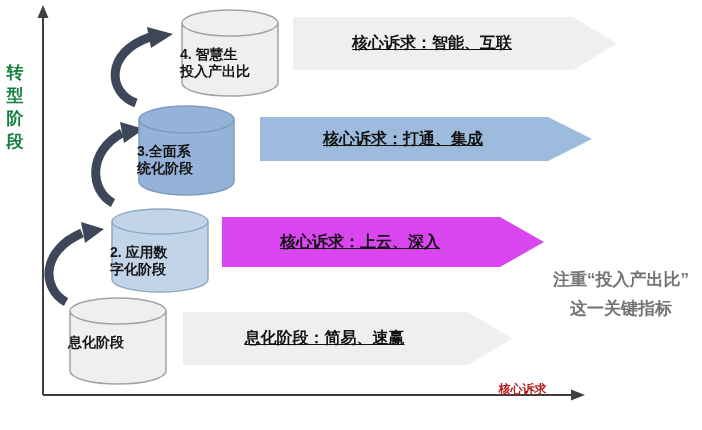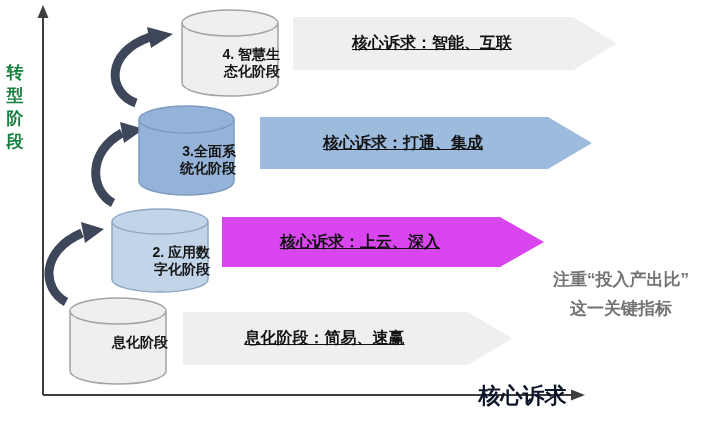--- a/index.html
+++ b/index.html
@@ -18,28 +18,28 @@
   .flow { stroke: #3d4759; stroke-width: 9; fill: none; }
   .flow-head { fill: #3d4759; }
 
   .y-label {
     position: absolute; left: 5px; top: 61px; width: 20px;
     font-size: 17px; font-weight: 700; color: #15803d;
     line-height: 23px; word-break: break-all; text-align: center;
   }
   .x-label {
     position: absolute; left: 455px; top: 381px; width: 135px;
-    text-align: center; font-size: 22px; font-weight: 700; color: #0f172a;
+    text-align: center; font-size: 12px; font-weight: 700; color: #b91c1c;
   }
 
   .cyl { position: absolute; }
   .cyl svg { position: absolute; left: 0; top: 0; width: 100%; height: 100%; overflow: visible; }
   .cyl-text {
     position: absolute; left: 0; right: 0; top: 42%;
-    text-align: right; font-size: 14px; font-weight: 700;
+    text-align: left; font-size: 14px; font-weight: 700;
     color: #141414; line-height: 17px;
   }
   .cyl-text span { display: block; }
   .cyl1 { left: 68px;  top: 296px; width: 100px; height: 90px; }
   .cyl2 { left: 110px; top: 207px; width: 100px; height: 87px; }
   .cyl3 { left: 137px; top: 104px; width: 99px;  height: 93px; }
   .cyl4 { left: 180px; top: 8px;   width: 100px; height: 90px; }
   .cyl-gray path,  .cyl-gray ellipse  { fill: #efefef; stroke: #a3a3a3; stroke-width: 1.5; }
   .cyl-blue-light path, .cyl-blue-light ellipse { fill: #c1d4e8; stroke: #8fa8c4; stroke-width: 1.5; }
   .cyl-blue path,  .cyl-blue ellipse  { fill: #95b3d8; stroke: #7e9cc0; stroke-width: 1.5; }
@@ -47,21 +47,21 @@
   .banner {
     position: absolute; display: flex; align-items: center; justify-content: center;
     box-sizing: border-box; padding-right: 46px;
     font-size: 16px; font-weight: 700; color: #121212;
     clip-path: polygon(0 0, calc(100% - 44px) 0, 100% 50%, calc(100% - 44px) 100%, 0 100%);
     white-space: nowrap;
     text-decoration: underline;
   }
   .b1 { left: 183px; top: 312px; width: 329px; height: 53px; background: #efefef; }
   .b2 { left: 222px; top: 217px; width: 322px; height: 50px; background: #d946ef; }
-  .b3 { left: 260px; top: 117px; width: 332px; height: 52px; background: #9dbbdd; }
+  .b3 { left: 260px; top: 117px; width: 332px; height: 44px; background: #9dbbdd; }
   .b4 { left: 293px; top: 17px;  width: 324px; height: 53px; background: #efefef; }
 
   .note {
     position: absolute; left: 540px; top: 265px; width: 162px;
     text-align: center; color: #737373; font-weight: 700;
     font-size: 17px; line-height: 29px; white-space: nowrap;
   }
 </style>
 </head>
 <body>
@@ -125,21 +125,21 @@
     </div>
   </div>
 
   <div class="cyl cyl4 cyl-gray">
     <svg viewBox="0 0 100 90" preserveAspectRatio="none">
       <path d="M2,15 L2,75 A48,13 0 0 0 98,75 L98,15"></path>
       <ellipse cx="50" cy="15" rx="48" ry="13"></ellipse>
     </svg>
     <div class="cyl-text">
       <span>4. 智慧生</span>
-      <span>态化阶段</span>
+      <span>投入产出比</span>
     </div>
   </div>
 
   <div class="banner b1">
     <span>息化阶段：简易、速赢</span>
   </div>
   <div class="banner b2">
     <span>核心诉求：上云、深入</span>
   </div>
   <div class="banner b3">

